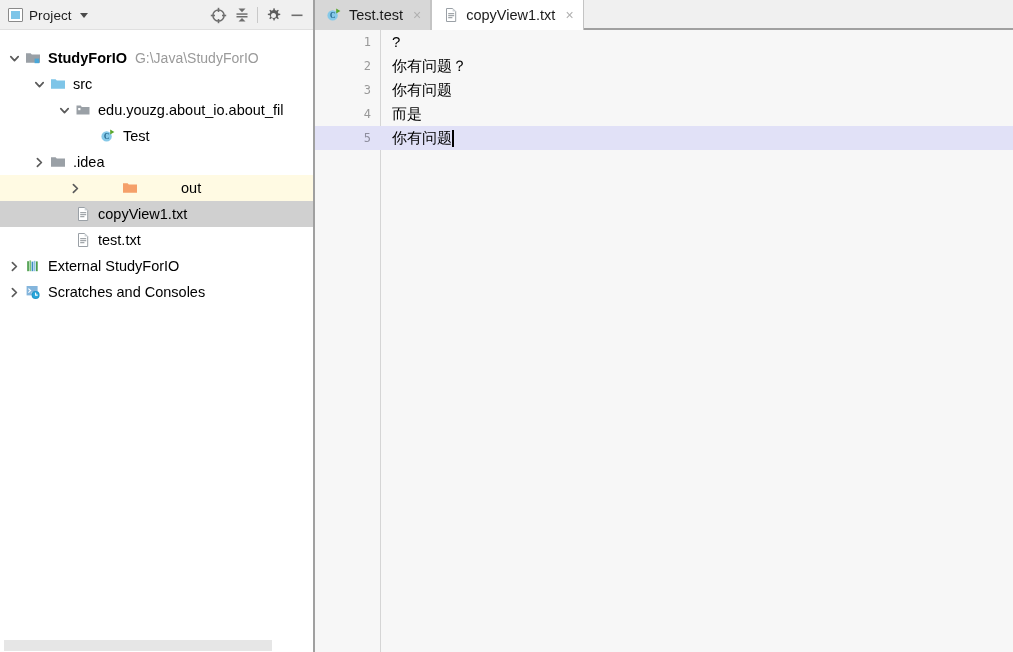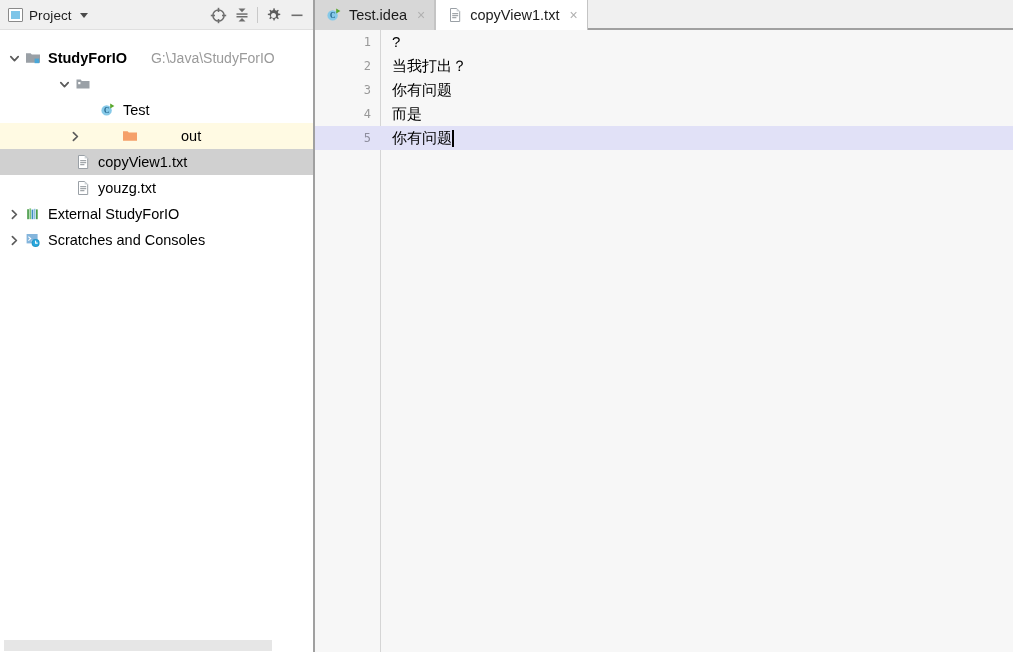--- a/index.html
+++ b/index.html
@@ -130,21 +130,21 @@
     flex: 0 0 18px;
     display: flex;
     align-items: center;
     justify-content: center;
     margin-right: 6px;
   }
   .tree-label { color: #000000; }
   .tree-label.bold { font-weight: bold; }
   .tree-sub {
     color: #9a9a9a;
-    margin-left: 24px;
+    margin-left: 8px;
     font-size: 14px;
   }
 
   
   #proj-hscroll {
     position: absolute;
     left: 0; bottom: 0;
     width: 313px;
     height: 14px;
     background: #ffffff;
@@ -338,44 +338,73 @@
           <span class="tree-icon">
             <svg width="16" height="16" viewBox="0 0 16 16">
               <path fill="#9aa0a6" d="M1 3.2h4.6l1.2 1.4H15v8.2H1z"></path>
               <rect x="9.6" y="8.6" width="4.6" height="4.6" fill="#4aa7d8"></rect>
             </svg>
           </span>
           <span class="tree-label bold">StudyForIO</span>
           <span class="tree-sub">G:\Java\StudyForIO</span>
         </div>
         <div class="tree-row">
+          <span style="flex: 0 0 29px;"></span>
+          <span class="tw">
+            <svg width="13" height="13" viewBox="0 0 13 13">
+              <path d="M2.8 4.6L6.5 8.6L10.2 4.6" fill="none" stroke="#5a5a5a" stroke-width="1.7" stroke-linecap="round" stroke-linejoin="round"></path>
+            </svg>
+          </span>
+          <span class="tree-icon">
+            <svg width="16" height="16" viewBox="0 0 16 16">
+              <path fill="#7ec5e8" d="M1 3.2h4.6l1.2 1.4H15v8.2H1z"></path>
+            </svg>
+          </span>
+          <span class="tree-label">src</span>
+        </div>
+        <div class="tree-row">
           <span style="flex: 0 0 54px;"></span>
           <span class="tw">
             <svg width="13" height="13" viewBox="0 0 13 13">
               <path d="M2.8 4.6L6.5 8.6L10.2 4.6" fill="none" stroke="#5a5a5a" stroke-width="1.7" stroke-linecap="round" stroke-linejoin="round"></path>
             </svg>
           </span>
           <span class="tree-icon">
             <svg width="16" height="16" viewBox="0 0 16 16">
               <path fill="#9aa0a6" d="M1.5 3.6h4.2l1.1 1.3H14.5v7.5H1.5z"></path>
               <rect x="3.2" y="6.0" width="2.2" height="2.2" fill="#ffffff"></rect>
             </svg>
           </span>
+          <span class="tree-label">edu.youzg.about_io.about_fil</span>
         </div>
         <div class="tree-row">
           <span style="flex: 0 0 79px;"></span>
           <span class="tw blank"></span>
           <span class="tree-icon">
             <svg width="16" height="16" viewBox="0 0 16 16">
               <circle cx="6.6" cy="8.4" r="5.2" fill="#86c9e8"></circle>
               <text x="6.6" y="11.4" font-size="7.4" font-family="Liberation Serif, serif" font-weight="bold" fill="#1b5e86" text-anchor="middle">C</text>
               <polygon points="10.2,1.6 14.4,4.0 10.2,6.4" fill="#5aa72c"></polygon>
             </svg>
           </span>
           <span class="tree-label">Test</span>
+        </div>
+        <div class="tree-row">
+          <span style="flex: 0 0 29px;"></span>
+          <span class="tw">
+            <svg width="13" height="13" viewBox="0 0 13 13">
+              <path d="M4.4 2.6L8.4 6.5L4.4 10.4" fill="none" stroke="#5a5a5a" stroke-width="1.7" stroke-linecap="round" stroke-linejoin="round"></path>
+            </svg>
+          </span>
+          <span class="tree-icon">
+            <svg width="16" height="16" viewBox="0 0 16 16">
+              <path fill="#9aa0a6" d="M1 3.2h4.6l1.2 1.4H15v8.2H1z"></path>
+            </svg>
+          </span>
+          <span class="tree-label">.idea</span>
         </div>
         <div class="tree-row excluded">
           <span style="flex: 0 0 29px;"></span>
           <span class="tw">
             <svg width="13" height="13" viewBox="0 0 13 13">
               <path d="M4.4 2.6L8.4 6.5L4.4 10.4" fill="none" stroke="#5a5a5a" stroke-width="1.7" stroke-linecap="round" stroke-linejoin="round"></path>
             </svg>
           </span>
           <span class="tree-icon">
             <svg width="16" height="16" viewBox="0 0 16 16">
@@ -403,21 +432,21 @@
           <span class="tw blank"></span>
           <span class="tree-icon">
             <svg width="16" height="16" viewBox="0 0 16 16">
               <path fill="#ffffff" stroke="#9aa0a6" stroke-width="1" d="M3.5 1.5h6.2l3 3v10h-9.2z"></path>
               <path fill="#cfd4d8" d="M9.6 1.5l3.1 3.1H9.6z"></path>
               <rect x="5.2" y="6.2" width="6" height="1" fill="#8b9196"></rect>
               <rect x="5.2" y="8.2" width="6" height="1" fill="#8b9196"></rect>
               <rect x="5.2" y="10.2" width="4.2" height="1" fill="#8b9196"></rect>
             </svg>
           </span>
-          <span class="tree-label">youzg.txt</span>
+          <span class="tree-label">test.txt</span>
         </div>
         <div class="tree-row">
           <span style="flex: 0 0 4px;"></span>
           <span class="tw">
             <svg width="13" height="13" viewBox="0 0 13 13">
               <path d="M4.4 2.6L8.4 6.5L4.4 10.4" fill="none" stroke="#5a5a5a" stroke-width="1.7" stroke-linecap="round" stroke-linejoin="round"></path>
             </svg>
           </span>
           <span class="tree-icon">
             <svg width="16" height="16" viewBox="0 0 16 16">
@@ -461,40 +490,40 @@
   <div id="editor-area">
     <div id="tabbar">
         <div class="tab inactive">
           <span style="display: flex; align-items: center;">
             <svg width="16" height="16" viewBox="0 0 16 16">
               <circle cx="6.6" cy="8.4" r="5.2" fill="#86c9e8"></circle>
               <text x="6.6" y="11.4" font-size="7.4" font-family="Liberation Serif, serif" font-weight="bold" fill="#1b5e86" text-anchor="middle">C</text>
               <polygon points="10.2,1.6 14.4,4.0 10.2,6.4" fill="#5aa72c"></polygon>
             </svg>
           </span>
-          <span class="tab-label">Test.idea</span>
+          <span class="tab-label">Test.test</span>
           <span class="tab-close">×</span>
         </div>
         <div class="tab active">
           <span style="display: flex; align-items: center;">
             <svg width="16" height="16" viewBox="0 0 16 16">
               <path fill="#ffffff" stroke="#9aa0a6" stroke-width="1" d="M3.5 1.5h6.2l3 3v10h-9.2z"></path>
               <path fill="#cfd4d8" d="M9.6 1.5l3.1 3.1H9.6z"></path>
               <rect x="5.2" y="6.2" width="6" height="1" fill="#8b9196"></rect>
               <rect x="5.2" y="8.2" width="6" height="1" fill="#8b9196"></rect>
               <rect x="5.2" y="10.2" width="4.2" height="1" fill="#8b9196"></rect>
             </svg>
           </span>
           <span class="tab-label">copyView1.txt</span>
           <span class="tab-close">×</span>
         </div>
       </div>
     <div id="editor-body">
       <div class="ln-divider"></div>
     <div class="editor-line"><span class="ln-gutter">1</span><span class="ln-text">?</span></div>
-        <div class="editor-line"><span class="ln-gutter">2</span><span class="ln-text">当我打出？</span></div>
+        <div class="editor-line"><span class="ln-gutter">2</span><span class="ln-text">你有问题？</span></div>
         <div class="editor-line"><span class="ln-gutter">3</span><span class="ln-text">你有问题</span></div>
         <div class="editor-line"><span class="ln-gutter">4</span><span class="ln-text">而是</span></div>
         <div class="editor-line current"><span class="ln-gutter">5</span><span class="ln-text">你有问题</span><span class="caret"></span></div>
       </div>
   </div>
 
 </div>
 
 </body></html>

